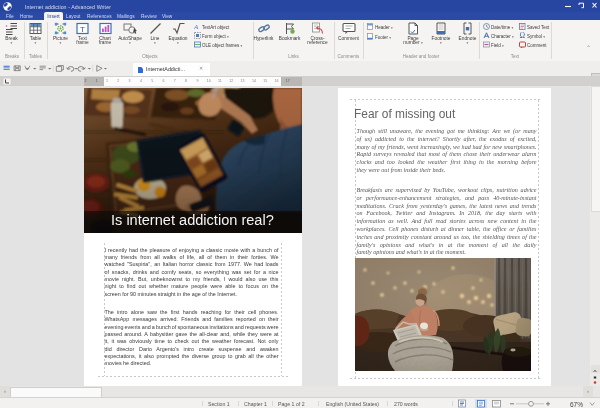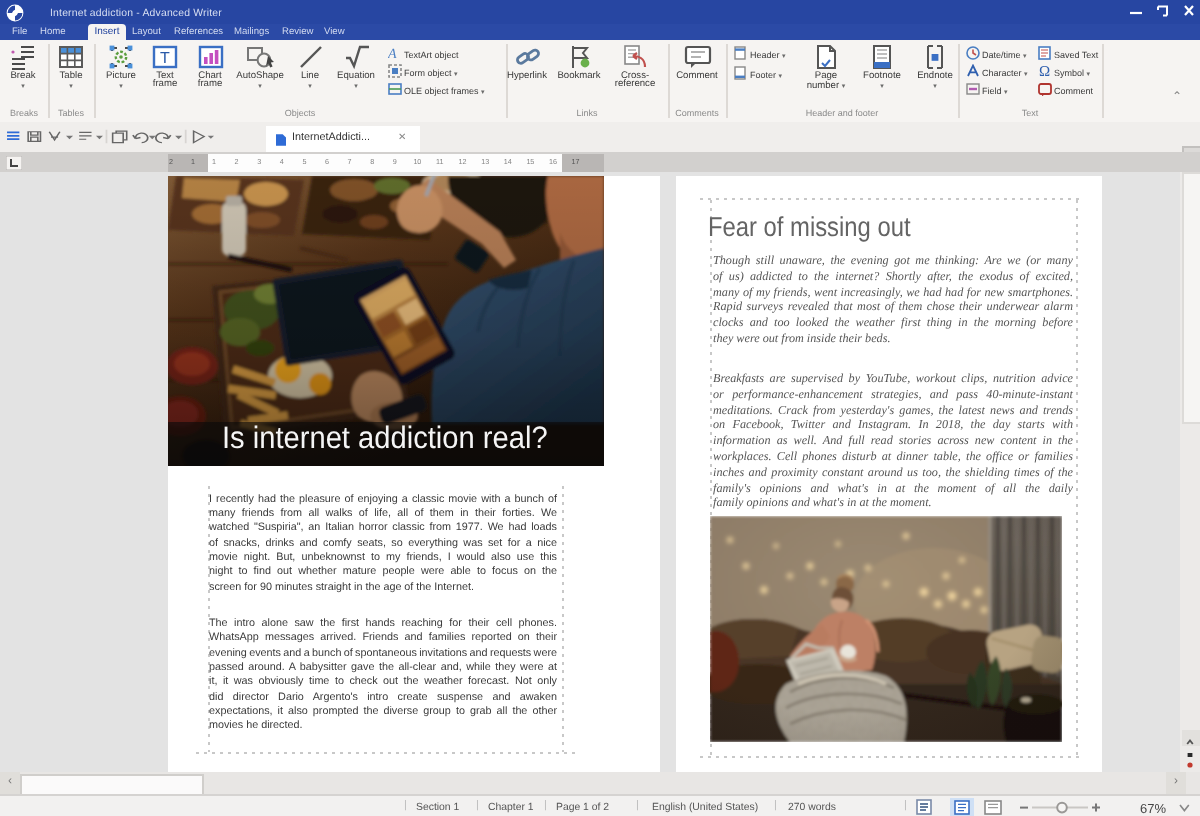--- a/index.html
+++ b/index.html
@@ -299,21 +299,21 @@
       <div class="rnum" style="left:134px;">11</div>
       <div class="rnum" style="left:145.3px;">12</div>
       <div class="rnum" style="left:156.6px;">13</div>
       <div class="rnum" style="left:167.9px;">14</div>
       <div class="rnum" style="left:179.2px;">15</div>
       <div class="rnum" style="left:190.5px;">16</div>
       <div class="rnum" style="left:201.8px;color:#555;">17</div>
     </div>
   </div>
   <div id="doc" class="abs">
-    <div class="page" id="page1" style="left:84px;top:2px;width:246px;height:298px;text-decoration:underline;">
+    <div class="page" id="page1" style="left:84px;top:2px;width:218px;height:298px;text-decoration:underline;">
       <svg style="position:absolute;left:0;top:0" width="218" height="145" viewBox="0 0 218 145">
         <defs>
           <linearGradient id="wood" x1="0" y1="0" x2="0.55" y2="1">
             <stop offset="0" stop-color="#7e5936"></stop>
               <stop offset="0.4" stop-color="#533218"></stop>
             <stop offset="1" stop-color="#221207"></stop>
           </linearGradient>
           <linearGradient id="shirt" x1="0" y1="0" x2="0.7" y2="1">
             <stop offset="0" stop-color="#35506e"></stop>
               <stop offset="1" stop-color="#1d3247"></stop>

